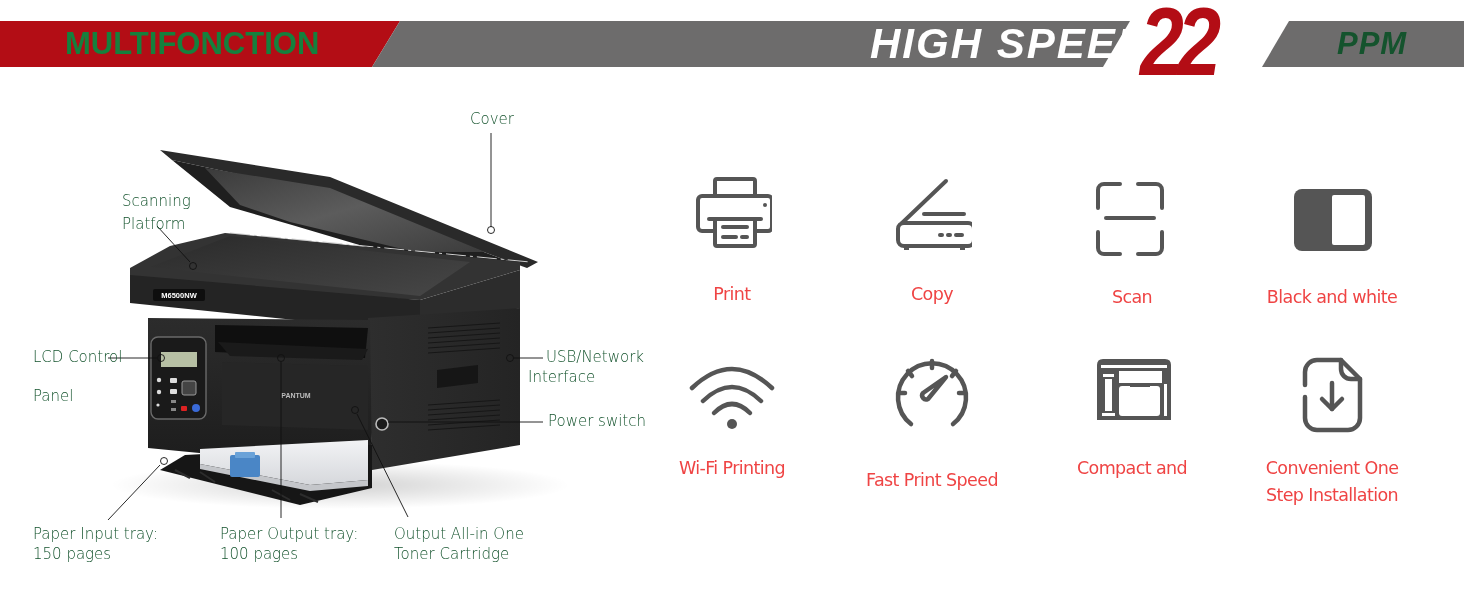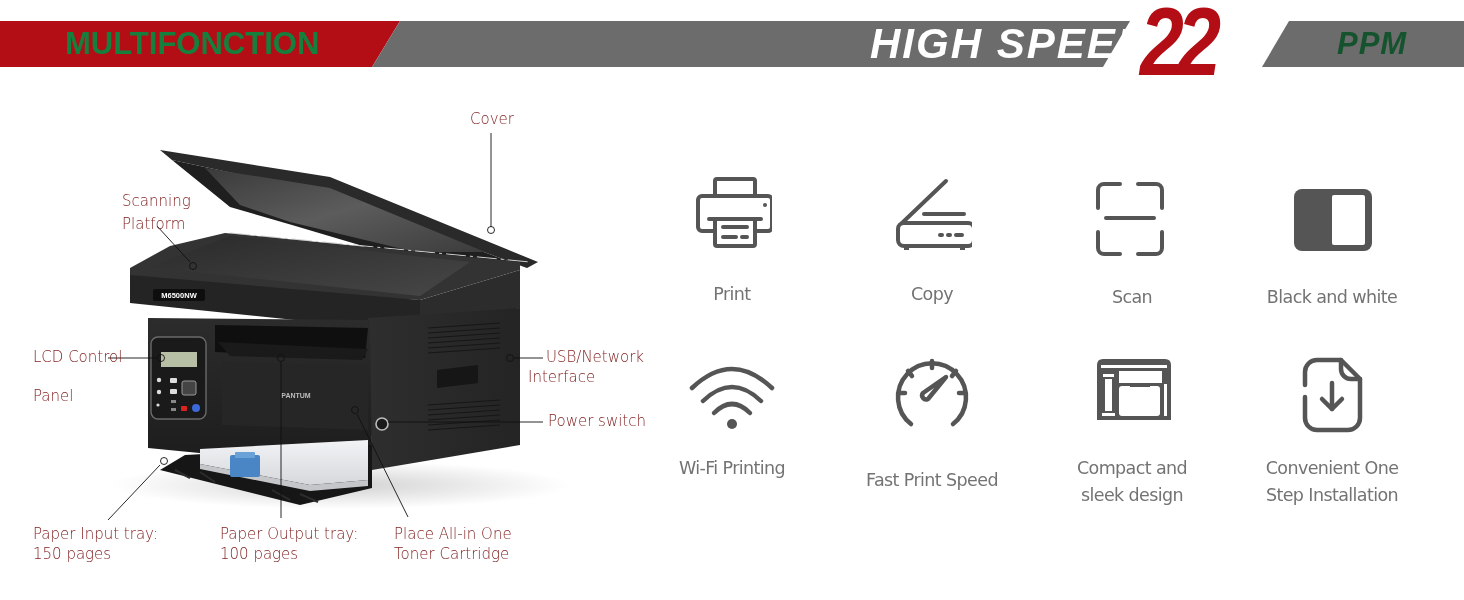--- a/index.html
+++ b/index.html
@@ -28,30 +28,30 @@
     position: absolute; left: 1300px; top: 26px; height: 36px; line-height: 36px;
     color: #14532d; font-family: "Liberation Sans", sans-serif; font-weight: bold; font-style: italic;
     font-size: 31px; letter-spacing: 1px; margin-left: 37px;
   }
 
   
   .diagram { position: absolute; left: 0; top: 90px; width: 660px; height: 510px; }
   .diagram svg { position: absolute; left: 0; top: 0; }
   .callout {
     position: absolute; font-family: "DejaVu Sans", sans-serif; font-size: 15px; line-height: 21px;
-    color: #7f1d1d; font-weight: 300; white-space: nowrap;
+    color: #14532d; font-weight: 300; white-space: nowrap;
   }
 
   
   .features { position: absolute; left: 632px; top: 160px; width: 800px; height: 380px; }
   .feature { position: absolute; width: 200px; text-align: center; }
   .feature .icon { display: block; margin: 0 auto; }
   .feature .label {
     display: block; font-family: "DejaVu Sans", sans-serif; font-size: 17.5px; line-height: 27px;
-    color: #737373; letter-spacing: -0.6px;
+    color: #ef4444; letter-spacing: -0.6px;
   }
 </style>
 </head>
 <body>
 
 <div class="banner">
   <svg width="1464" height="90" viewBox="0 0 1464 90">
     <polygon points="0,21 400,21 372,67 0,67" fill="#b30d15"></polygon>
     <polygon points="400,21 1130,21 1103,67 372,67" fill="#6d6c6c"></polygon>
     <polygon points="1289,21 1464,21 1464,67 1262,67" fill="#6d6c6c"></polygon>
@@ -192,21 +192,21 @@
   <div class="callout" style="left:122px; top:124px;">Platform</div>
   <div class="callout" style="left:33px; top:257px;">LCD Control</div>
   <div class="callout" style="left:33px; top:277px;margin-top:19px;">Panel</div>
   <div class="callout" style="left:546px; top:257px;">USB/Network</div>
   <div class="callout" style="left:528px; top:277px;">Interface</div>
   <div class="callout" style="left:548px; top:321px;">Power switch</div>
   <div class="callout" style="left:33px; top:434px;">Paper Input tray:</div>
   <div class="callout" style="left:33px; top:454px;">150 pages</div>
   <div class="callout" style="left:220px; top:434px;">Paper Output tray:</div>
   <div class="callout" style="left:220px; top:454px;">100 pages</div>
-  <div class="callout" style="left:394px; top:434px;">Place All-in One</div>
+  <div class="callout" style="left:394px; top:434px;">Output All-in One</div>
   <div class="callout" style="left:394px; top:454px;">Toner Cartridge</div>
 </div>
 
 <div class="features">
 
   <div class="feature" style="left:0; top:15px;">
     <svg class="icon" width="80" height="80" viewBox="0 0 80 80">
       <g fill="none" stroke="#555" stroke-width="4" stroke-linecap="round" stroke-linejoin="round">
         <rect x="23" y="4" width="40" height="17" rx="2"></rect>
         <rect x="6" y="21" width="74" height="35" rx="4"></rect>
@@ -295,21 +295,20 @@
         <rect x="27" y="16" width="43" height="12"></rect>
         <rect x="11" y="19" width="11" height="3"></rect>
         <rect x="13" y="24" width="7" height="32"></rect>
         <rect x="10" y="58" width="13" height="3"></rect>
         <rect x="27" y="31" width="41" height="30" rx="3"></rect>
         <rect x="72" y="29" width="3" height="32"></rect>
       </g>
       <rect x="38" y="29" width="20" height="3" fill="#555"></rect>
     </svg>
     <span class="label" style="margin-top:20px;">Compact and</span>
-    <span class="label">sleek design</span>
   </div>
 
   <div class="feature" style="left:600px; top:195px;">
     <svg class="icon" width="80" height="80" viewBox="0 0 80 80">
       <g fill="none" stroke="#555" stroke-width="4.5" stroke-linecap="round" stroke-linejoin="round">
         <path d="M13 30 V17 a12 12 0 0 1 12 -12 H49 L68 24 V63 a12 12 0 0 1 -12 12 H25 a12 12 0 0 1 -12 -12 V42"></path>
         <path d="M49 5 V14 a10 10 0 0 0 10 10 H68"></path>
         <line x1="40" y1="28" x2="40" y2="54"></line>
         <polyline points="30,44 40,54 50,44"></polyline>
       </g>

